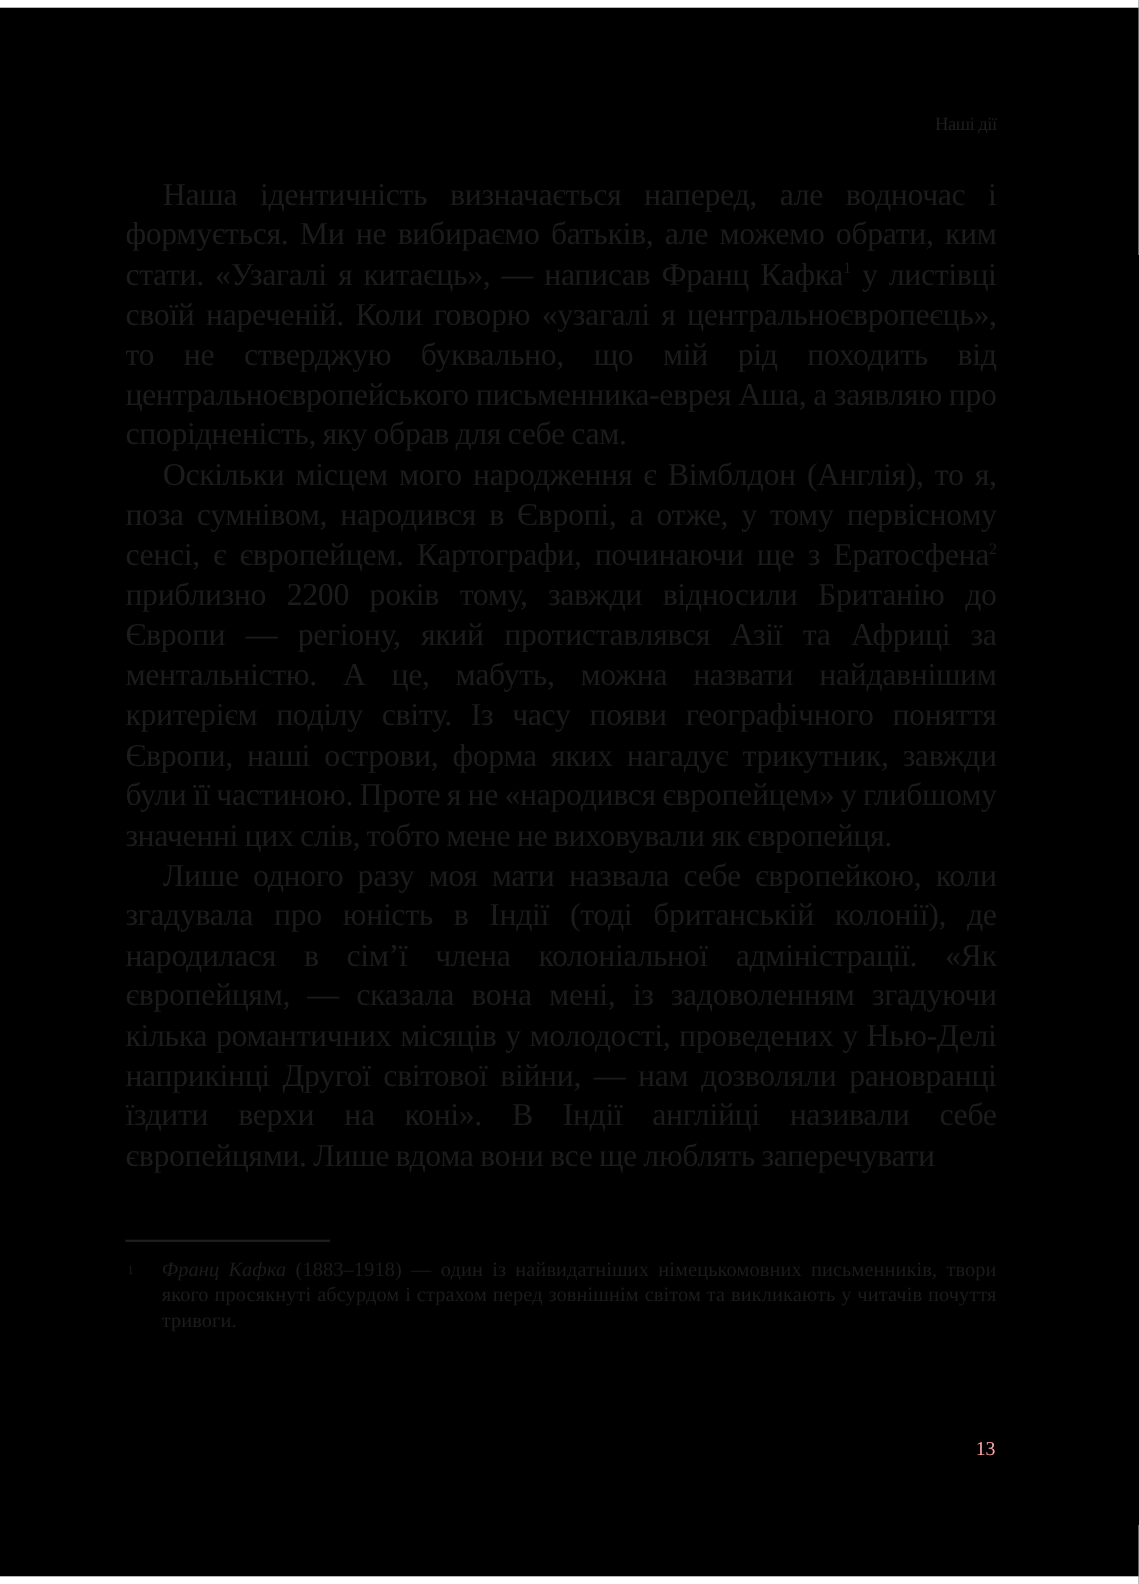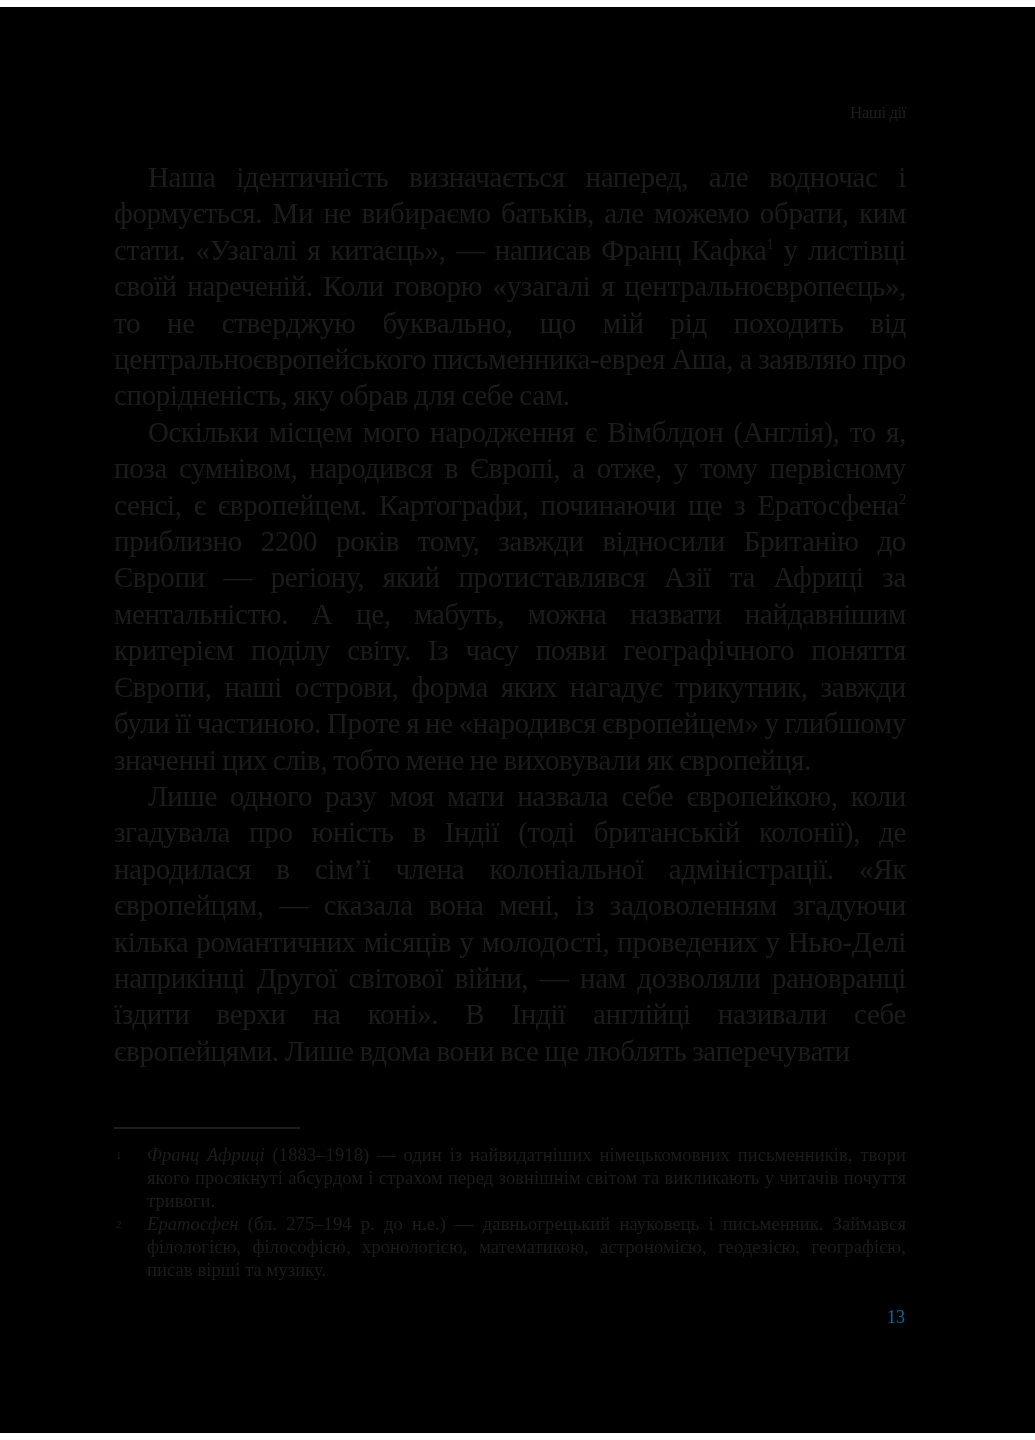--- a/index.html
+++ b/index.html
@@ -88,21 +88,21 @@
       font-size: 11px;
     }
     .footnote .fn-term {
       font-style: italic;
     }
     .page-number {
       position: absolute;
       top: 1300px;
       right: 130px;
       font-size: 18px;
-      color: #0369a1;
+      color: #fca5a5;
       font-family: "Liberation Serif", "DejaVu Serif", serif;
     }
   </style>
 </head>
 <body>
 
 <div class="page">
   <div class="running-head">Наші дії</div>
 
   <div class="body-text">
@@ -114,21 +114,18 @@
     </p>
     <p lang="uk">
       <span>Лише одного разу моя мати назвала себе європейкою, коли згадувала про юність в Індії (тоді британській колонії), де народилася в сім’ї члена колоніальної адміністрації. «Як європейцям, — сказала вона мені, із задоволенням згадуючи кілька романтичних місяців у молодості, проведених у Нью-Делі наприкінці Другої світової війни, — нам дозволяли рановранці їздити верхи на коні». В Індії англійці називали себе європейцями. Лише вдома вони все ще люблять заперечувати</span>
     </p>
   </div>
 
   <div class="footnote-rule"></div>
 
   <div class="footnotes">
     <p class="footnote" lang="uk">
-      <span class="fn-num">1</span><span class="fn-term">Франц Африці</span><span> (1883–1918) — один із найвидатніших німецькомовних письменників, твори якого просякнуті абсурдом і страхом перед зовнішнім світом та викликають у читачів почуття тривоги.</span>
-    </p>
-    <p class="footnote" lang="uk">
-      <span class="fn-num">2</span><span class="fn-term">Ератосфен</span><span> (бл. 275–194 р. до н.е.) — давньогрецький науковець і письменник. Займався філологією, філософією, хронологією, математикою, астрономією, геодезією, географією, писав вірші та музику.</span>
+      <span class="fn-num">1</span><span class="fn-term">Франц Кафка</span><span> (1883–1918) — один із найвидатніших німецькомовних письменників, твори якого просякнуті абсурдом і страхом перед зовнішнім світом та викликають у читачів почуття тривоги.</span>
     </p>
   </div>
 
   <div class="page-number">13</div>
 </div>
 
 </body></html>

